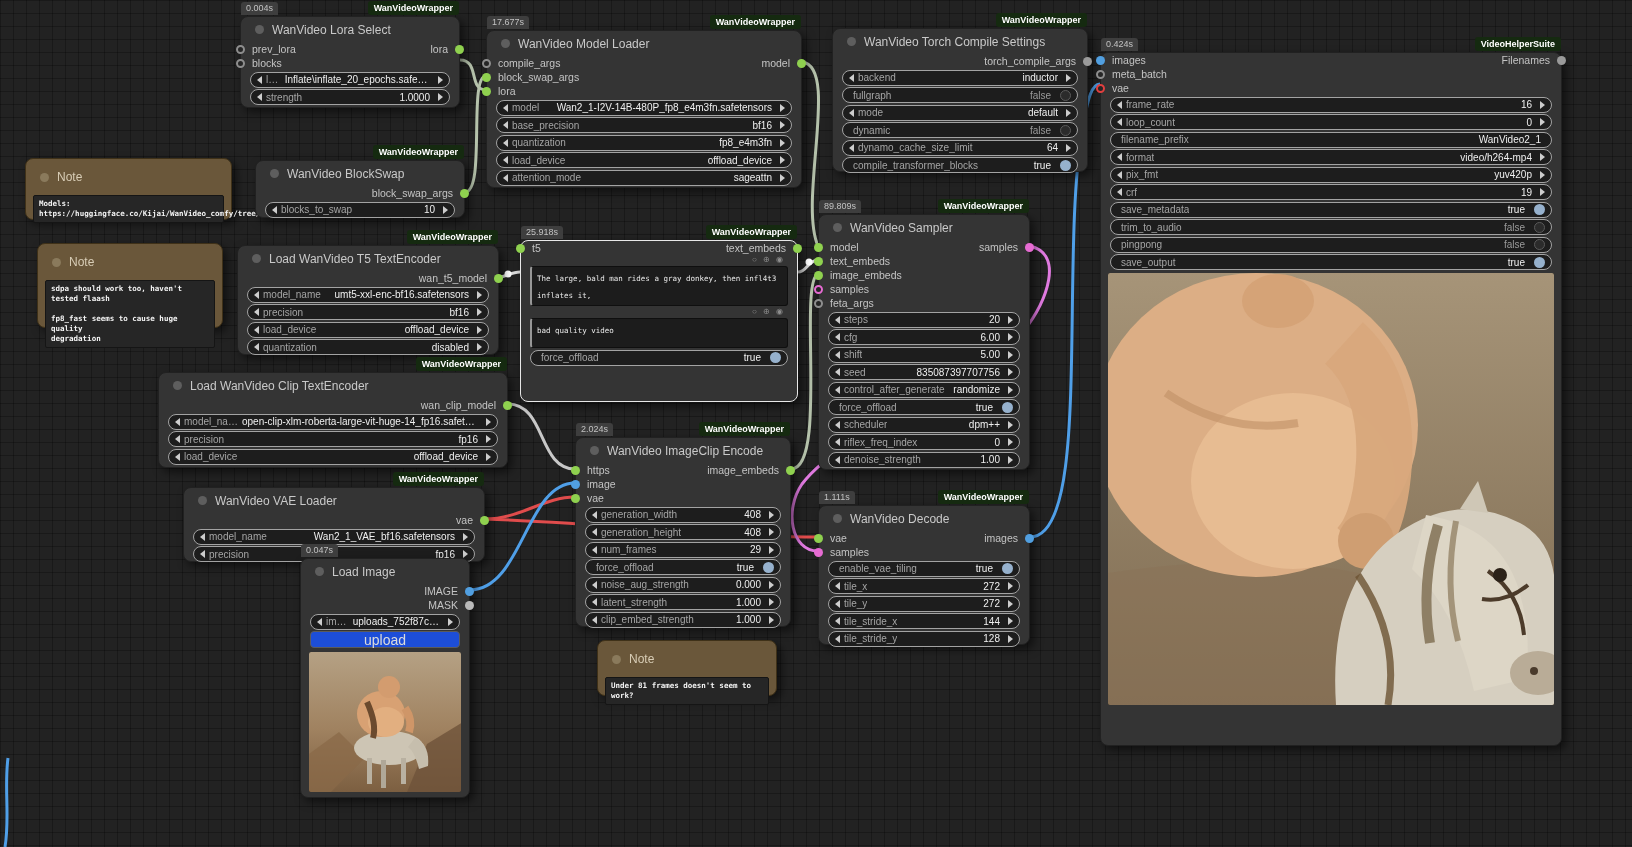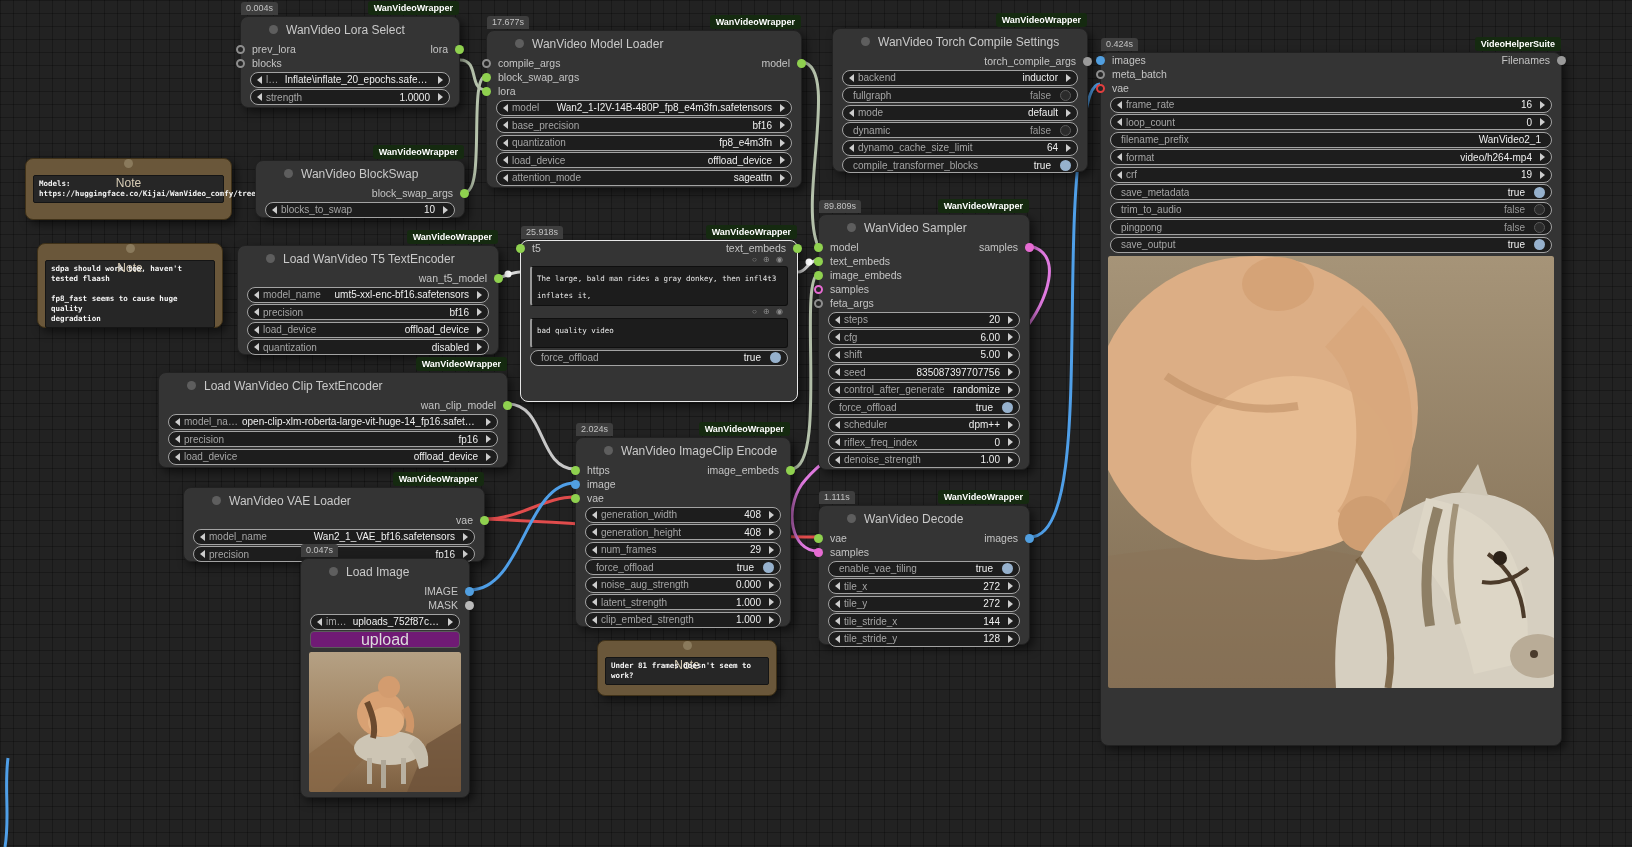--- a/index.html
+++ b/index.html
@@ -6,21 +6,21 @@
   #canvas{position:relative;width:1632px;height:847px;overflow:hidden;
     background-color:#222222;
     background-image:linear-gradient(rgba(0,0,0,.28) 1px,transparent 1px),
                      linear-gradient(90deg,rgba(0,0,0,.28) 1px,transparent 1px);
     background-size:13px 13px;
     font-family:"Liberation Sans",sans-serif;}
   .wires{position:absolute;left:0;top:0;z-index:0;}
   .node{position:absolute;z-index:1;background:#343434;border:1px solid #212121;border-radius:8px;
     box-shadow:4px 4px 10px rgba(0,0,0,.55);color:#c8c8c8;box-sizing:border-box;}
   .node.sel{border-color:#e8e8e8;}
-  .nt{height:25px;display:flex;align-items:center;gap:8px;padding:0 28px;font-size:12px;color:#c9c9c9;white-space:nowrap;}
+  .nt{height:25px;display:flex;align-items:center;gap:8px;padding:0 14px;font-size:12px;color:#c9c9c9;white-space:nowrap;}
   .tdot{width:9px;height:9px;border-radius:50%;background:#5e5e5e;flex:none;}
   .timing{position:absolute;top:-15px;left:0;background:#3e3e3e;color:#c2c2c2;font-size:9px;line-height:13px;padding:0 5px;border-radius:3px 3px 0 0;}
   .tag{position:absolute;top:-16px;right:0;background:#152a10;color:#ffffff;font-weight:bold;font-size:9px;line-height:14px;padding:0 6px;border-radius:3px;white-space:nowrap;}
   .prow{position:relative;height:14px;display:flex;align-items:center;padding:0 11px;font-size:10.5px;color:#c4c4c4;gap:48px;}
   .pl{white-space:nowrap;}
   .pr{margin-left:auto;white-space:nowrap;}
   .pdot{position:absolute;width:9px;height:9px;border-radius:50%;top:2.5px;box-sizing:border-box;}
   .pdot.l{left:-5px;}.pdot.r{right:-5px;}
   .f-green{background:#8fd14f;} .f-blue{background:#519fe0;} .f-pink{background:#e66bd2;}
   .f-gray{background:#9a9a9a;} .f-lgray{background:#b9b9b9;}
@@ -34,25 +34,25 @@
   .w .val.dim{color:#9a9a9a;}
   .al{width:0;height:0;border-top:4px solid transparent;border-bottom:4px solid transparent;border-right:5px solid #cdcdcd;flex:none;}
   .ar{width:0;height:0;border-top:4px solid transparent;border-bottom:4px solid transparent;border-left:5px solid #cdcdcd;flex:none;margin-left:4px;}
   .tog{width:11px;height:11px;border-radius:50%;flex:none;margin-left:5px;box-sizing:border-box;}
   .tog.on{background:#96b1cd;}
   .tog.off{background:#2b2b2b;border:1px solid #5a5a5a;}
   .ta{margin:1px 9px;background:#1c1c1c;border:1px solid #0f0f0f;border-left:2px solid #979797;border-radius:3px;
       font-family:"DejaVu Sans Mono",monospace;font-size:7.5px;line-height:17px;color:#e9e9e9;
       padding:3px 5px;white-space:pre-wrap;overflow:hidden;box-sizing:border-box;}
   .tico{display:block;text-align:right;font-size:8px;color:#8d8d8d;height:10px;line-height:10px;padding-right:12px;letter-spacing:2px;}
-  .btn{height:15px;margin:1.5px 9px;background:#701a75;border:1px solid #5b5b5b;border-radius:4px;
-       display:flex;align-items:center;justify-content:center;font-size:16px;color:#dcdcdc;}
+  .btn{height:15px;margin:1.5px 9px;background:#1d4ed8;border:1px solid #5b5b5b;border-radius:4px;
+       display:flex;align-items:center;justify-content:center;font-size:14px;color:#dcdcdc;}
   .preview{margin:4px 8px;border-radius:2px;overflow:hidden;background:#000;line-height:0;}
   .note{background:#6a573a;border:1px solid #3f3118;}
-  .note .nt{height:16px;color:#d8cdb6;flex-direction:column;}
+  .note .nt{height:36px;color:#d8cdb6;}
   .note .tdot{background:#8a7a5c;}
   .mono{margin:0 7px 7px;background:#262626;border:1px solid #151515;color:#f4f4f4;
         font-family:"DejaVu Sans Mono",monospace;font-size:7.5px;line-height:10px;font-weight:bold;
         padding:3px 5px;white-space:pre-wrap;border-radius:2px;}
   .cir{width:10px;height:10px;border-radius:50%;background:#4a4a4a;color:#a9a9a9;font-size:7px;line-height:10px;text-align:center;font-weight:bold;flex:none;}
   .cam{width:13px;height:9px;position:relative;background:#8b7bd8;border-radius:2px;flex:none;margin-right:1px;}
   .cam:after{content:"";position:absolute;right:-4px;top:1px;border-left:4px solid #8b7bd8;border-top:3.5px solid transparent;border-bottom:3.5px solid transparent;}
   .help{margin-left:auto;color:#a9a9a9;font-size:12px;}
 </style>
 </head>
@@ -638,20 +638,26 @@
       <i class="ar"></i>
     </div>
     <div class="w">
       <span class="lab">filename_prefix</span>
       <span class="val">WanVideo2_1</span>
     </div>
     <div class="w">
       <i class="al"></i>
       <span class="lab">format</span>
       <span class="val">video/h264-mp4</span>
+      <i class="ar"></i>
+    </div>
+    <div class="w">
+      <i class="al"></i>
+      <span class="lab">pix_fmt</span>
+      <span class="val">yuv420p</span>
       <i class="ar"></i>
     </div>
     <div class="w">
       <i class="al"></i>
       <span class="lab">crf</span>
       <span class="val">19</span>
       <i class="ar"></i>
     </div>
     <div class="w">
       <span class="lab">save_metadata</span>

